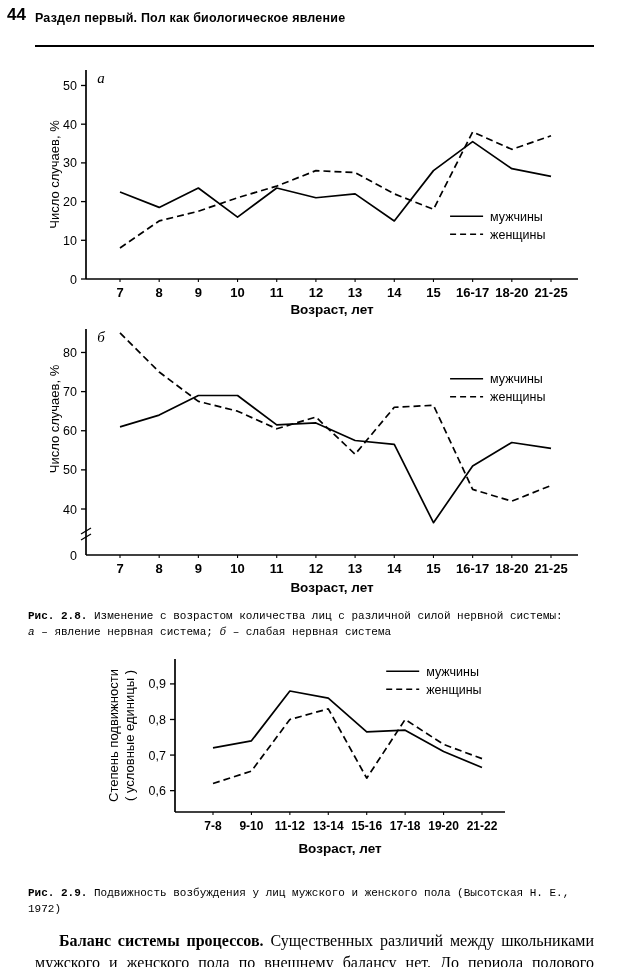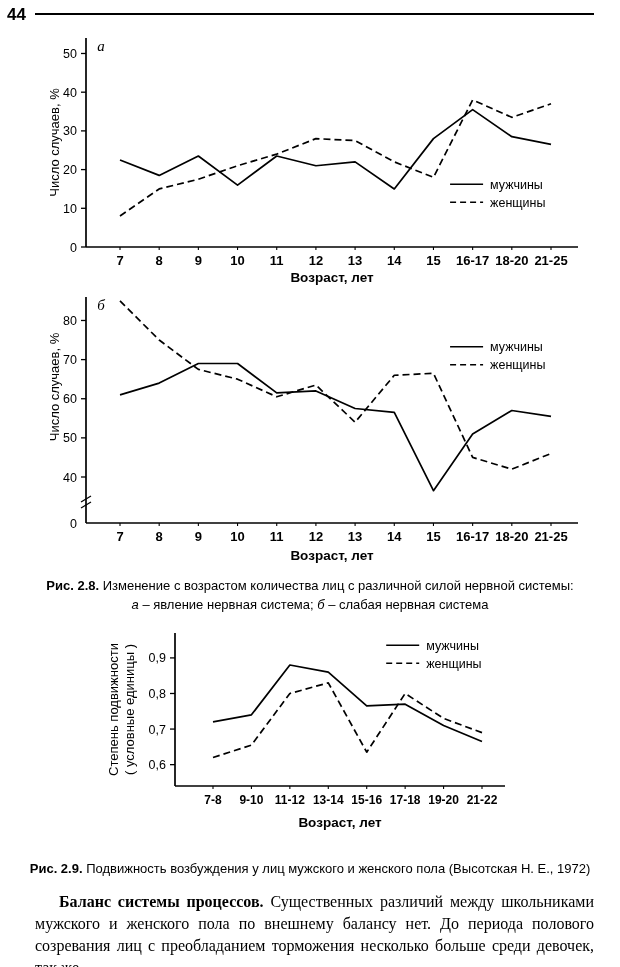--- a/index.html
+++ b/index.html
@@ -2,55 +2,56 @@
 <html><head>
 <meta charset="utf-8">
 <style>
   html,body{margin:0;padding:0;}
   body{
     width:620px;height:967px;background:#ffffff;color:#000;
     font-family:"Liberation Serif",serif;position:relative;overflow:hidden;
   }
   .page-header{
     position:relative;margin:8px 26px 0 35px;
-    border-bottom:2.5px solid #000;padding-bottom:5px;
+    border-bottom:2.5px solid #000;padding-bottom:19px;
   }
   .page-num{
     position:absolute;left:-28px;top:-3px;
     font-family:"Liberation Sans",sans-serif;font-weight:bold;font-size:17px;
   }
   .header-title{
     font-family:"Liberation Sans",sans-serif;font-weight:bold;font-size:12.5px;
     letter-spacing:.2px;
   }
   figure{margin:0;padding:0;}
   svg{display:block;}
   svg text{font-family:"Liberation Sans",sans-serif;fill:#000;}
   .chart-letter{font-family:"Liberation Serif",serif !important;font-style:italic;font-size:15px;}
   .chart-a{margin:10px 0 0 26px;}
   .chart-b{margin:0 0 0 26px;}
   .chart-c{margin:12px 0 0 70px;}
   .fig-caption{
-    text-align:center;font-family:Liberation Sans, sans-serif;
-    font-size:13px;line-height:1.45;margin:12px 28px 0 28px;
+    font-family:Liberation Mono, monospace;
+    font-size:11px;line-height:1.45;margin:12px 28px 0 28px;
   }
   .fig-caption b{font-weight:bold;}
   .fig-caption em{font-style:italic;}
   .fig-caption.single{margin-top:28px;}
   .body-par{
     margin:12px 26px 0 35px;text-align:justify;
     font-size:16px;line-height:1.38;text-indent:24px;
   }
   .body-par b{font-weight:bold;}
 </style>
 </head>
 <body>
 
 <header class="page-header">
   <span class="page-num">44</span>
+  <span class="header-title">Раздел первый. Пол как биологическое явление</span>
 </header>
 
 <figure>
   <svg class="chart-a" width="570" height="262">
       <line x1="60" y1="13" x2="60" y2="222" stroke="#000" stroke-width="1.7"></line>
       <line x1="60" y1="222" x2="552" y2="222" stroke="#000" stroke-width="1.7"></line>
       <line x1="55" y1="222" x2="60" y2="222" stroke="#000" stroke-width="1.3"></line>
       <text x="51" y="226.5" text-anchor="end" font-size="12.5">0</text>
       <line x1="55" y1="183.2962962962963" x2="60" y2="183.2962962962963" stroke="#000" stroke-width="1.3"></line>
       <text x="51" y="187.7962962962963" text-anchor="end" font-size="12.5">10</text>

